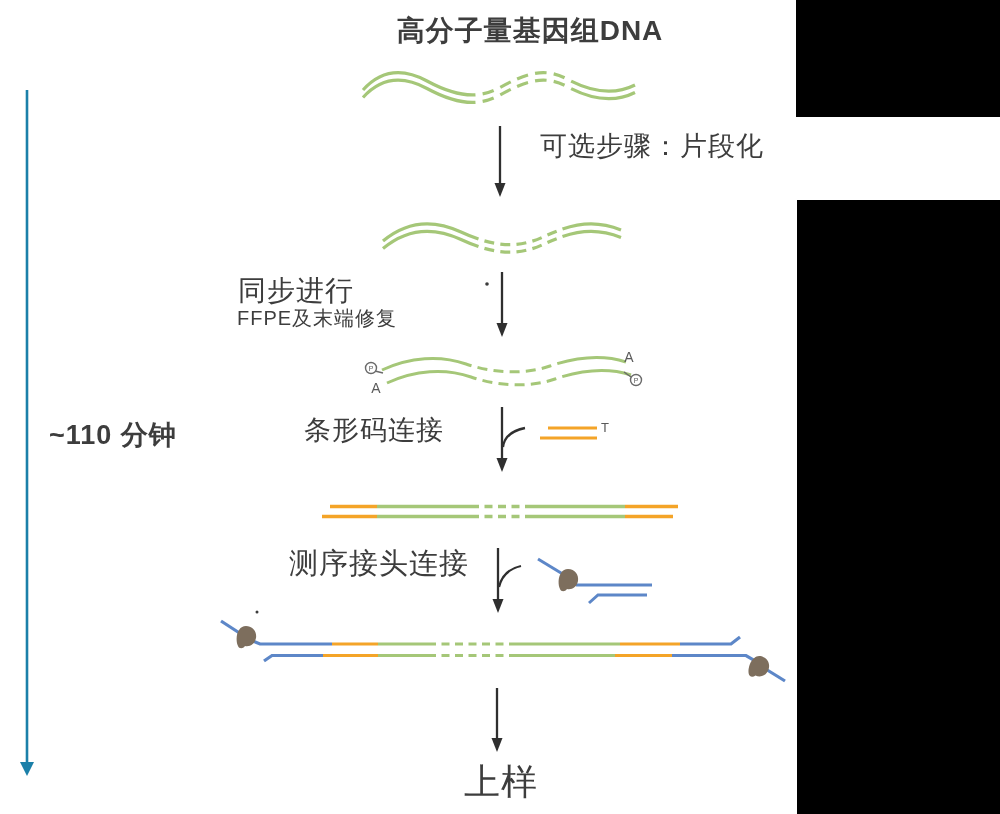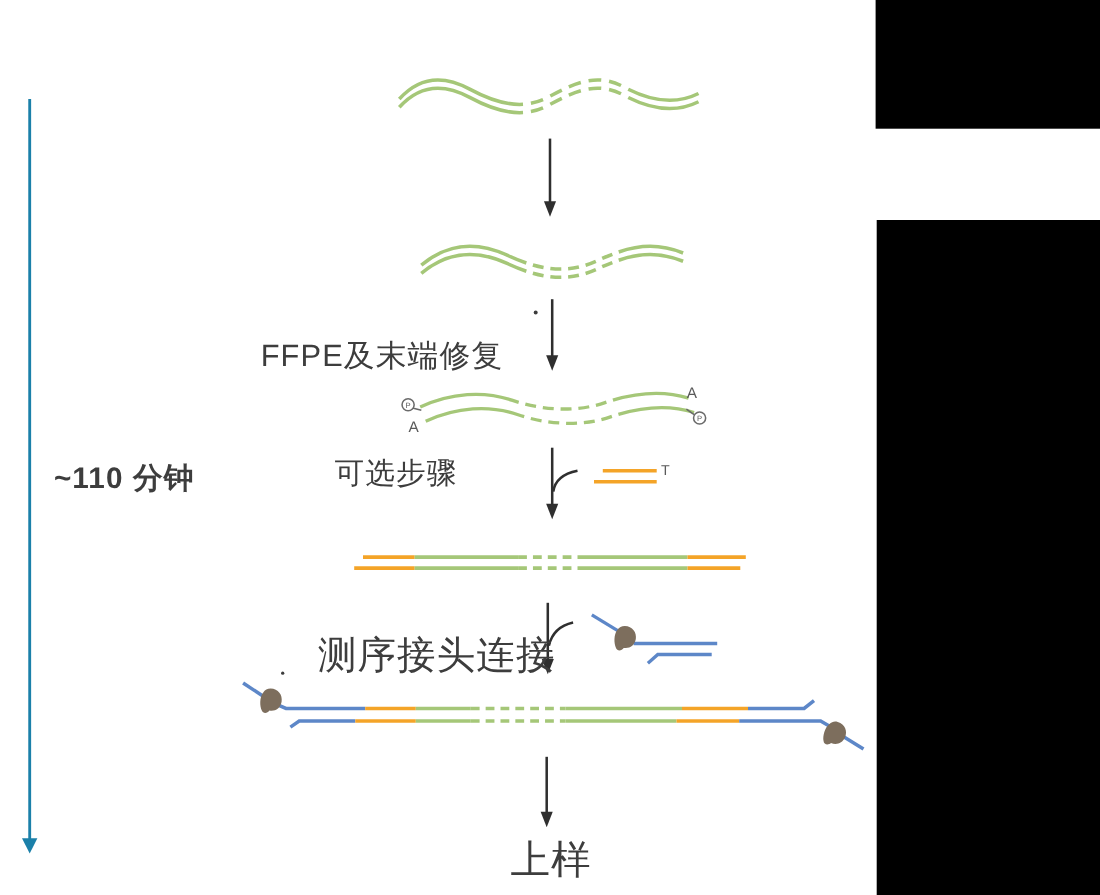--- a/index.html
+++ b/index.html
@@ -3,24 +3,24 @@
 <meta charset="utf-8">
 <style>
   html,body{margin:0;padding:0;background:#fff;}
   #stage{position:relative;width:1000px;height:814px;background:#ffffff;overflow:hidden;
          font-family:"Liberation Sans","DejaVu Sans",sans-serif;color:#3d3d3d;}
   #diagram-svg{position:absolute;left:0;top:0;}
   .lbl{position:absolute;white-space:nowrap;color:#3d3d3d;letter-spacing:1px;}
   .lbl-title{left:360px;top:12px;width:340px;text-align:center;font-size:28px;font-weight:700;}
   .lbl-frag{left:540px;top:128px;font-size:27px;}
   .lbl-sync1{left:238px;top:272px;font-size:28px;}
-  .lbl-sync2{left:237px;top:305px;font-size:28px;}
+  .lbl-sync2{left:237px;top:305px;font-size:20px;}
   .lbl-duration{left:49px;top:417px;font-size:27px;font-weight:700;}
   .lbl-barcode{left:304px;top:412px;font-size:27px;}
-  .lbl-adapter{left:289px;top:572px;font-size:35px;}
+  .lbl-adapter{left:289px;top:544px;font-size:29px;}
   .lbl-load{left:464px;top:758px;font-size:36px;}
   .redact{position:absolute;background:#000;}
   .redact-tr{left:796px;top:0;width:204px;height:117px;}
   .redact-r{left:797px;top:200px;width:203px;height:614px;}
   
   .st-green{stroke:#a5c778;fill:none;}
   .st-orange{stroke:#f4a428;fill:none;}
   .st-blue{stroke:#5d87c8;fill:none;}
   .st-black{stroke:#2f2f2f;fill:none;}
   .st-teal{stroke:#1b80a9;fill:none;}
@@ -134,21 +134,24 @@
       <path class="fill-brown" transform="translate(246,636)" d="M0,-10 C7,-10 11,-4 10,2 C9,8 4,11 -1,10 C-3,13 -7,13 -8,10 C-10,6 -10,-2 -7,-6 C-5,-9 -3,-10 0,-10 Z"></path>
       <path class="fill-brown" transform="translate(759,666) rotate(15)" d="M0,-10 C7,-10 11,-4 10,2 C9,8 4,11 -1,10 C-3,13 -7,13 -8,10 C-10,6 -10,-2 -7,-6 C-5,-9 -3,-10 0,-10 Z"></path>
     </g>
 
     <g>
       <line class="st-black" x1="497" y1="688" x2="497" y2="739" stroke-width="2.3"></line>
       <polygon class="fill-black" points="491.5,738 502.5,738 497,752"></polygon>
     </g>
   </svg>
 
+  <div class="lbl lbl-title">高分子量基因组DNA</div>
+  <div class="lbl lbl-frag">可选步骤：片段化</div>
+  <div class="lbl lbl-sync1">同步进行</div>
   <div class="lbl lbl-sync2">FFPE及末端修复</div>
   <div class="lbl lbl-duration">~110 分钟</div>
-  <div class="lbl lbl-barcode">可选步骤</div>
+  <div class="lbl lbl-barcode">条形码连接</div>
   <div class="lbl lbl-adapter">测序接头连接</div>
   <div class="lbl lbl-load">上样</div>
 
   <div class="redact redact-tr"></div>
   <div class="redact redact-r"></div>
 </div>
 
 </body></html>

